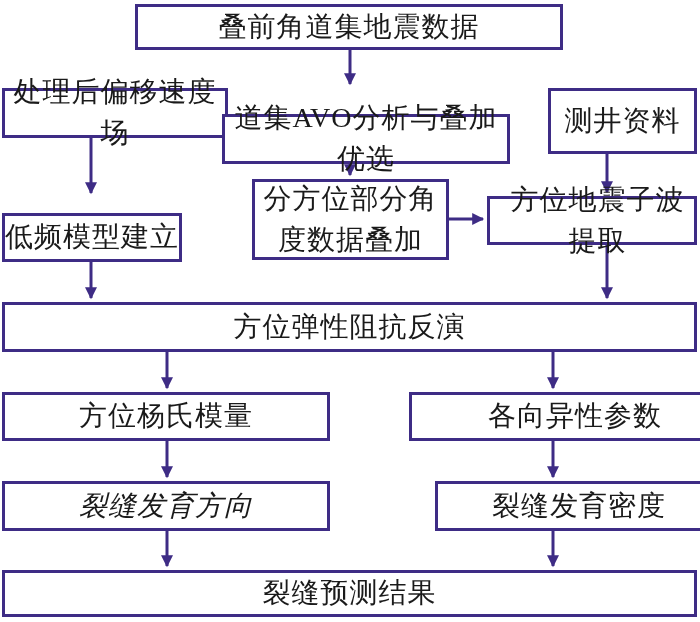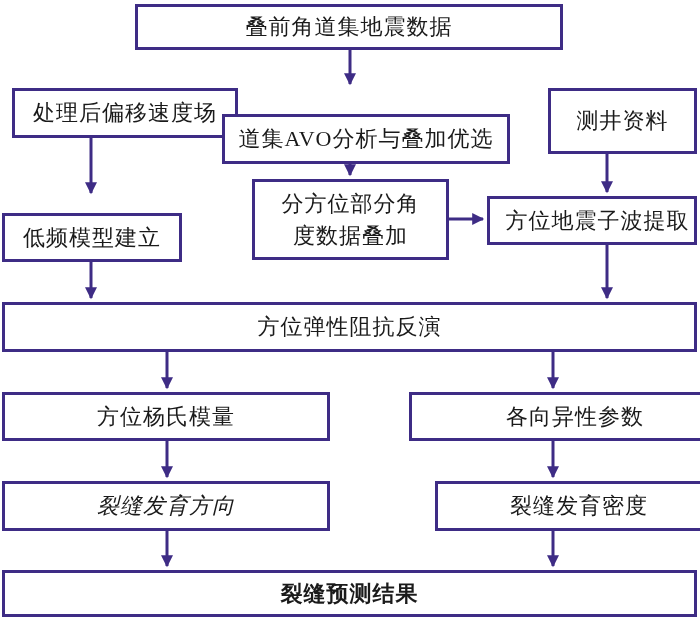--- a/index.html
+++ b/index.html
@@ -17,52 +17,52 @@
     width: 700px;
     height: 622px;
     background: var(--background);
     overflow: hidden;
   }
   .node {
     position: absolute;
     border: 3px solid var(--line);
     background: var(--background);
     color: var(--text);
-    font-size: 22px;
+    font-size: 28px;
     line-height: 1.45;
     display: flex;
     align-items: center;
     justify-content: center;
     text-align: center;
     letter-spacing: 1px;
   }
   .multiline { white-space: pre-line; }
   svg.overlay {
     position: absolute;
     left: 0; top: 0;
     width: 700px; height: 622px;
     pointer-events: none;
   }
   svg.overlay line { stroke: var(--line); stroke-width: 3; }
   svg.overlay .arrowhead-path { fill: var(--line); }
 
   
   .n-prestack   { left:135px; top:4px;   width:428px; height:46px; }
-  .n-velocity   { left:12px;   top:88px;  width:226px; height:50px;text-align:right; }
+  .n-velocity   { left:2px;   top:88px;  width:226px; height:50px; }
   .n-avo        { left:222px; top:88px;  width:288px; height:50px;margin-top:26px; }
   .n-welllog    { left:548px; top:88px;  width:149px; height:66px; }
   .n-lowfreq    { left:2px;   top:213px; width:180px; height:49px; }
   .n-partial    { left:252px; top:179px; width:197px; height:81px; }
   .n-wavelet    { left:487px; top:196px; width:210px; height:49px;padding-left:11px; }
   .n-inversion  { left:2px;   top:302px; width:695px; height:50px; }
   .n-youngs     { left:2px;   top:392px; width:328px; height:49px; }
   .n-anisotropy { left:409px; top:392px; width:332px; height:49px; }
   .n-direction  { left:2px;   top:481px; width:328px; height:50px;font-style:italic; }
   .n-density    { left:409px; top:481px; width:288px; height:50px;margin-left:26px; }
-  .n-result     { left:2px;   top:570px; width:695px; height:47px;font-weight:bold; }
+  .n-result     { left:2px;   top:570px; width:695px; height:47px; }
 </style>
 </head>
 <body>
 
 <div class="canvas">
 
   <svg class="overlay" viewBox="0 0 700 622">
     <defs>
       <marker id="arrow" viewBox="0 0 10 10" refX="9" refY="5" markerWidth="13" markerHeight="12" markerUnits="userSpaceOnUse" orient="auto">
         <path class="arrowhead-path" d="M0,0 L10,5 L0,10 z"></path>

